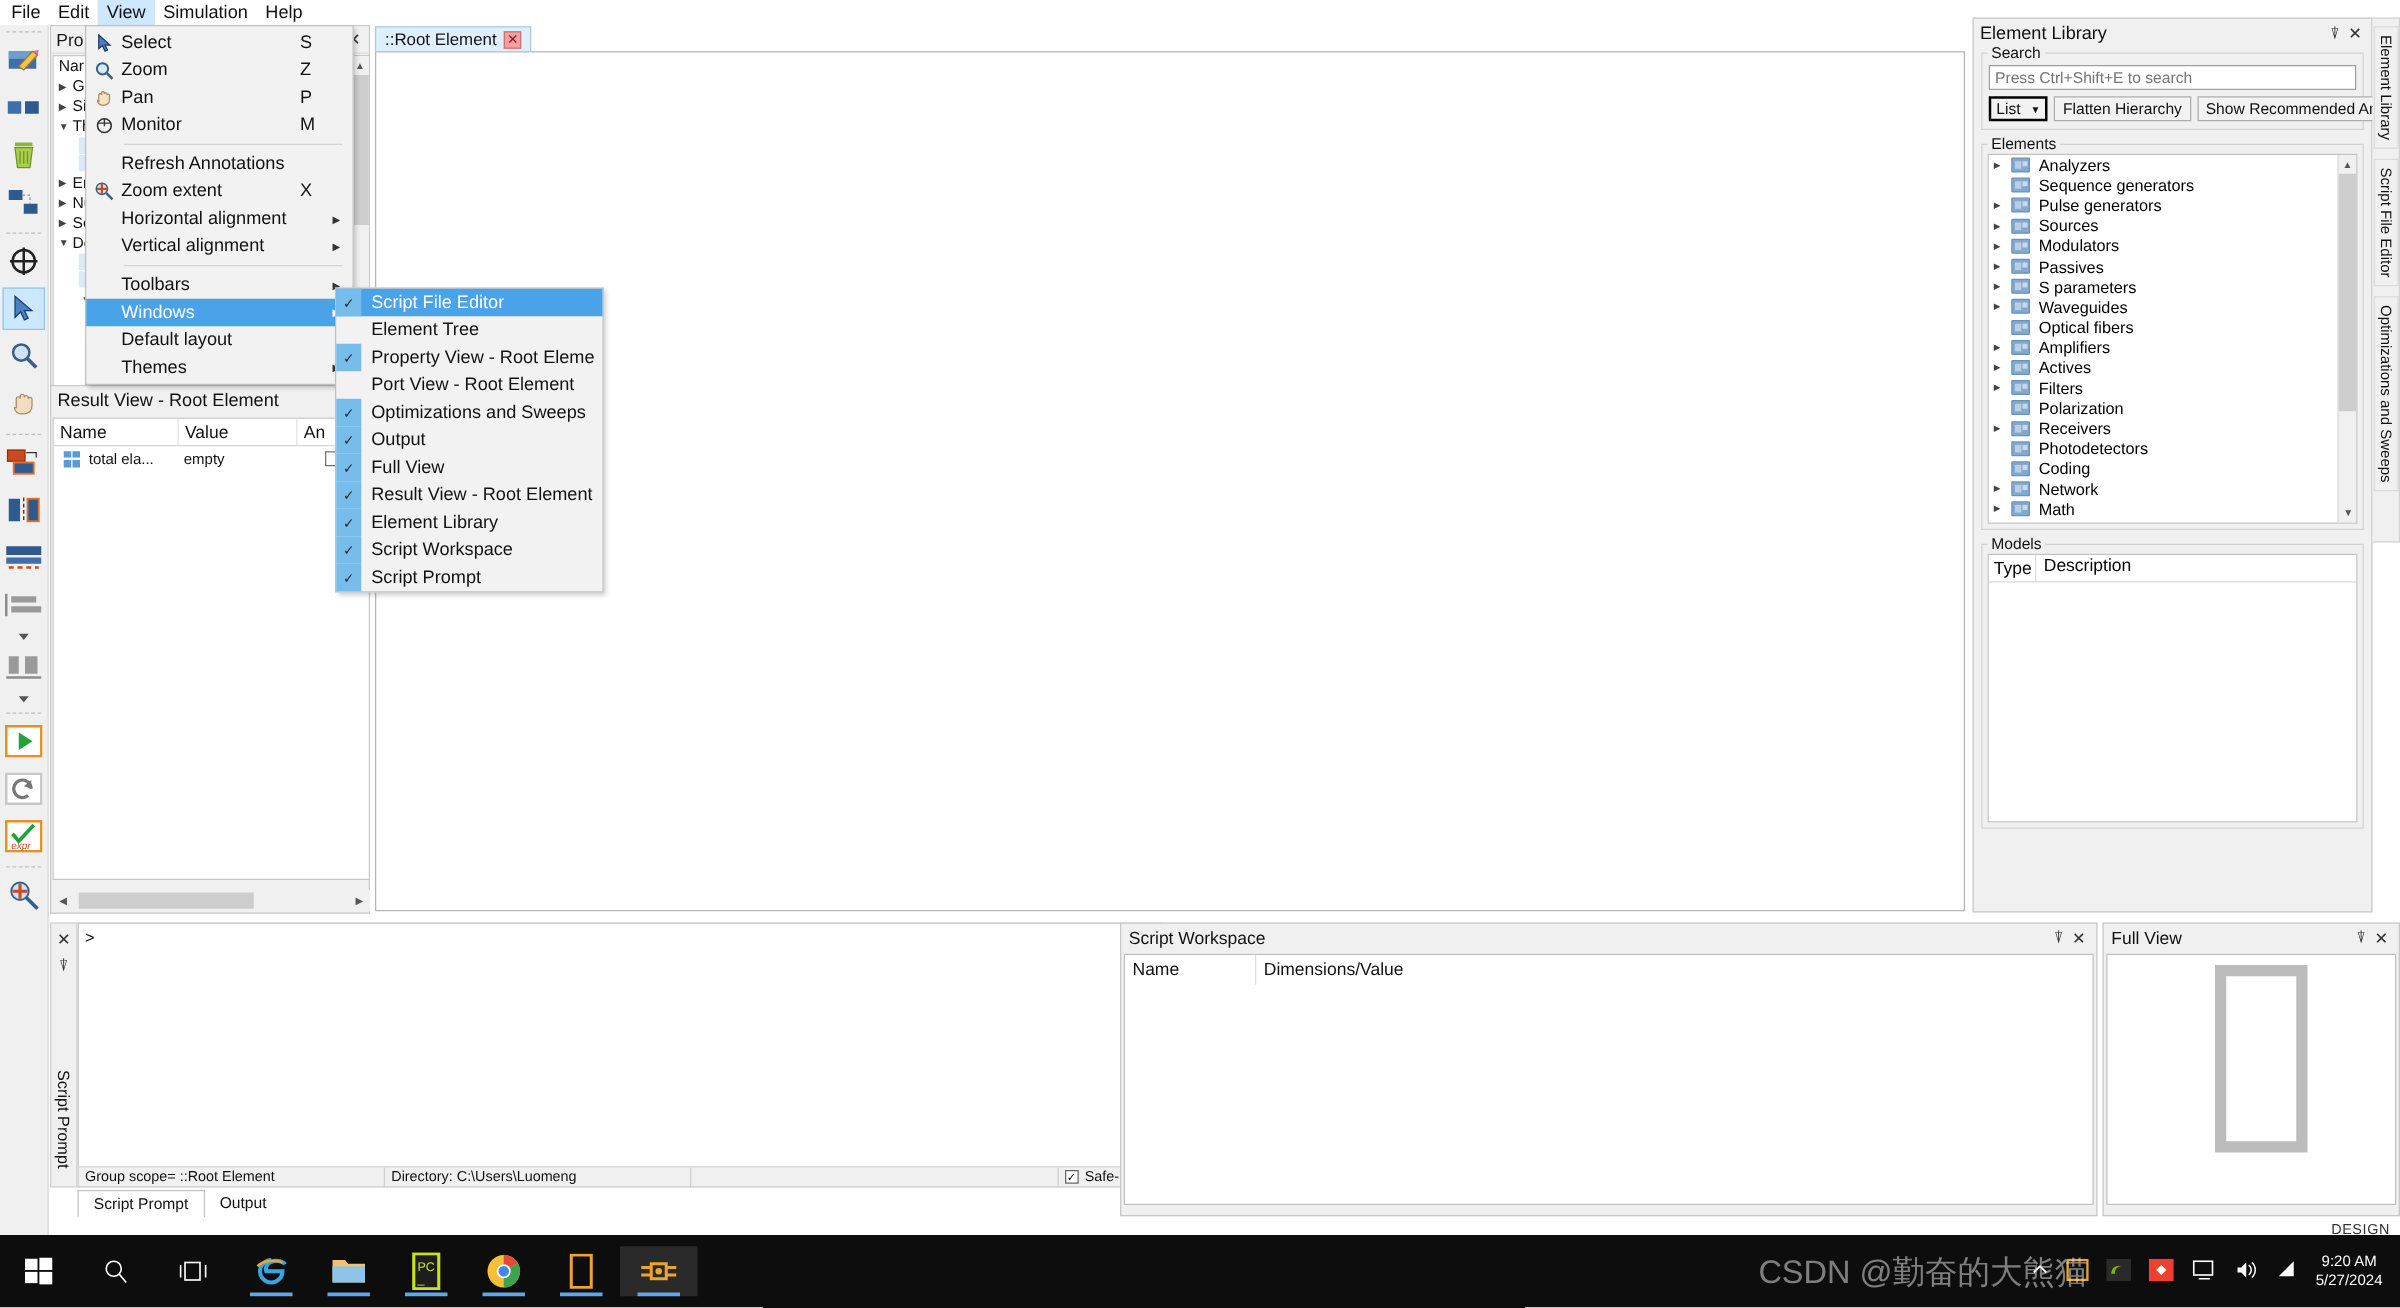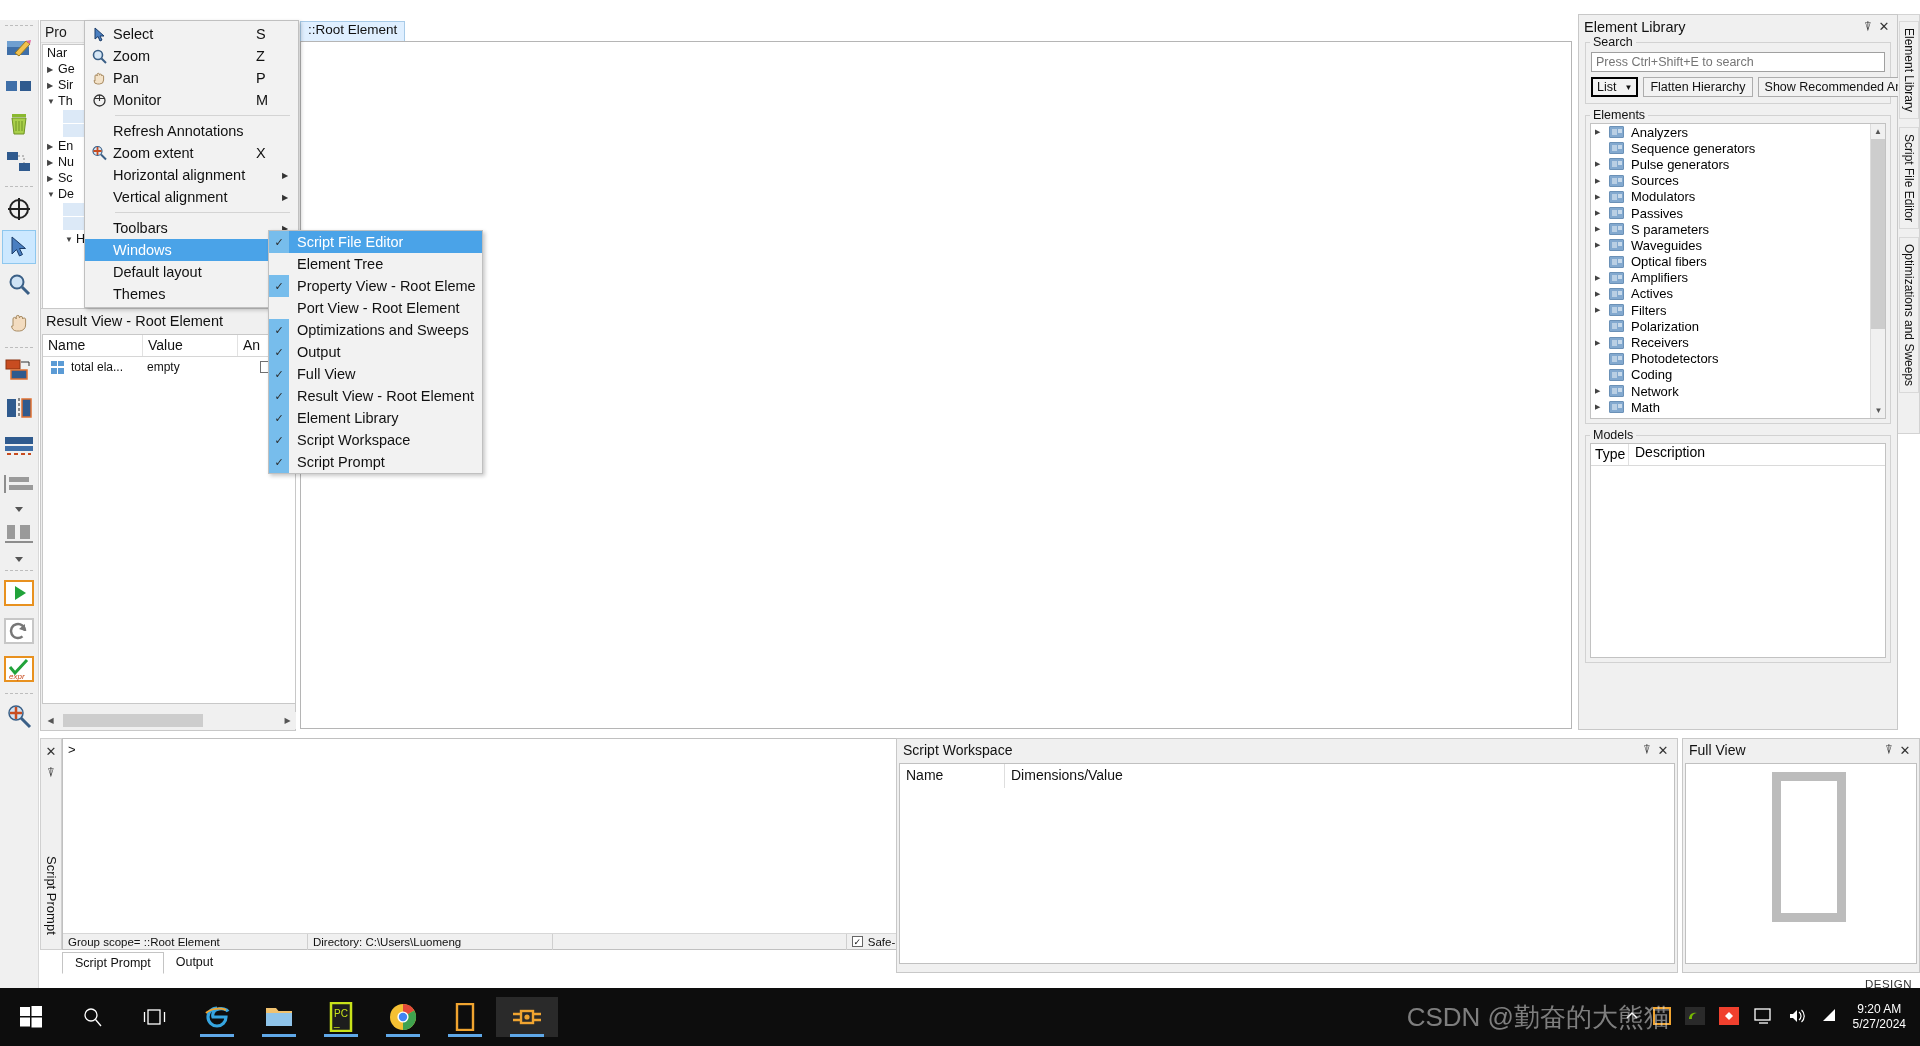--- a/index.html
+++ b/index.html
@@ -84,21 +84,21 @@
     background: #f0f0f0; display: flex; align-items: center;
   }
   .hs-arrow { width: 17px; height: 17px; display:flex; align-items:center; justify-content:center; font-size: 8px; color:#555; }
   .hs-thumb { height: 13px; background: #cdcdcd; margin-left: 4px; width: 140px; }
 
   
   .canvaswrap { position: absolute; left: 300px; top: 20px; width: 1272px; height: 710px; }
   .tabstrip { height: 21px; display: flex; align-items: flex-end; background: #ffffff; }
   .doctab {
     height: 20px; background: #dfefff; border: 1px solid #a8cbe8; border-bottom: none;
-    display: flex; align-items: center; gap: 6px; padding: 0 7px; font-size: 13.5px; color: #111; flex-direction: column;
+    display: flex; align-items: center; gap: 6px; padding: 0 7px; font-size: 13.5px; color: #111;
   }
   .tab-close {
     width: 14px; height: 14px; background: #f4a0a0; border: 1px solid #d07070;
     color: #8b1a1a; font-size: 11px; display: flex; align-items: center; justify-content: center;
   }
   .canvas {
     position: absolute; left: 0; top: 21px; width: 1272px; height: 688px;
     background: #ffffff; border: 1px solid #b5b5b5;
   }
 
@@ -216,21 +216,21 @@
     position: absolute; left: 86px; top: 8px; width: 74px; height: 150px;
     border: 9px solid #bcbcbc; background: #fff;
   }
   .design-lbl { position: absolute; right: 8px; top: 978px; font-size: 11.5px; color: #333; letter-spacing: .5px; }
 
   
   .menu {
     position: absolute; background: #f2f2f2; border: 1px solid #c0c0c0;
     box-shadow: 2px 2px 4px rgba(0,0,0,.22); font-size: 14.5px; color: #111; z-index: 50;
   }
-  #view-menu { left: 84px; top: 20px; width: 215px; padding: 2px 0; }
+  #view-menu { left: 68px; top: 20px; width: 215px; padding: 2px 0; }
   .mrow { display: flex; align-items: center; height: 22px; position: relative; }
   .mrow.hl { background: #4aa3e8; color: #fff; }
   .mrow .gut { width: 28px; display: flex; align-items: center; justify-content: center; }
   .mrow .mlabel { flex: 1; }
   .mrow .acc { width: 26px; text-align: left; }
   .mrow .sub { width: 16px; font-size: 8px; color: #333; }
   .mrow.hl .sub { color: #fff; }
   .msep { height: 1px; background: #d4d4d4; margin: 4px 8px 4px 30px; }
 
   #win-menu { left: 268px; top: 230px; width: 215px; padding: 0; }
@@ -258,20 +258,27 @@
   .wmark {
     position: absolute; right: 250px; top: 1000px; font-size: 26px; color: rgba(220,220,220,.55);
     white-space: nowrap; pointer-events: none;
   }
 </style>
 </head>
 <body>
 
 <div id="app">
 
+  <div class="menubar">
+    <div class="mi">File</div>
+    <div class="mi">Edit</div>
+    <div class="mi active">View</div>
+    <div class="mi">Simulation</div>
+    <div class="mi">Help</div>
+  </div>
 
   <div class="lefttoolbar">
     <div class="tb-sep"></div>
     <div class="tb-btn">
       <svg width="26" height="22" viewBox="0 0 26 22">
           <rect x="1" y="4" width="22" height="14" fill="#3f6fa8"></rect>
           <rect x="1" y="4" width="22" height="6" fill="#6f9fd0"></rect>
           <path d="M9 16 L20 4 L24 7 L13 19 Z" fill="#f2c14e" stroke="#9a7a20"></path>
           <path d="M20 4 L24 7 L25 3 Z" fill="#e0669e"></path>
         </svg>

